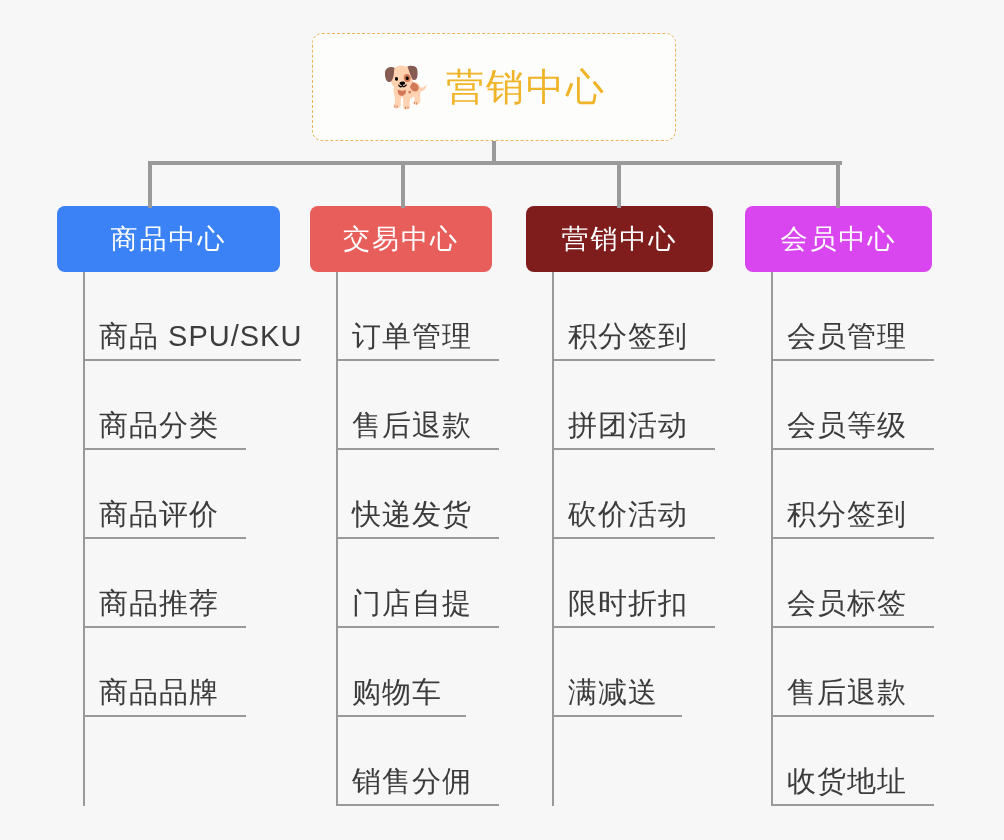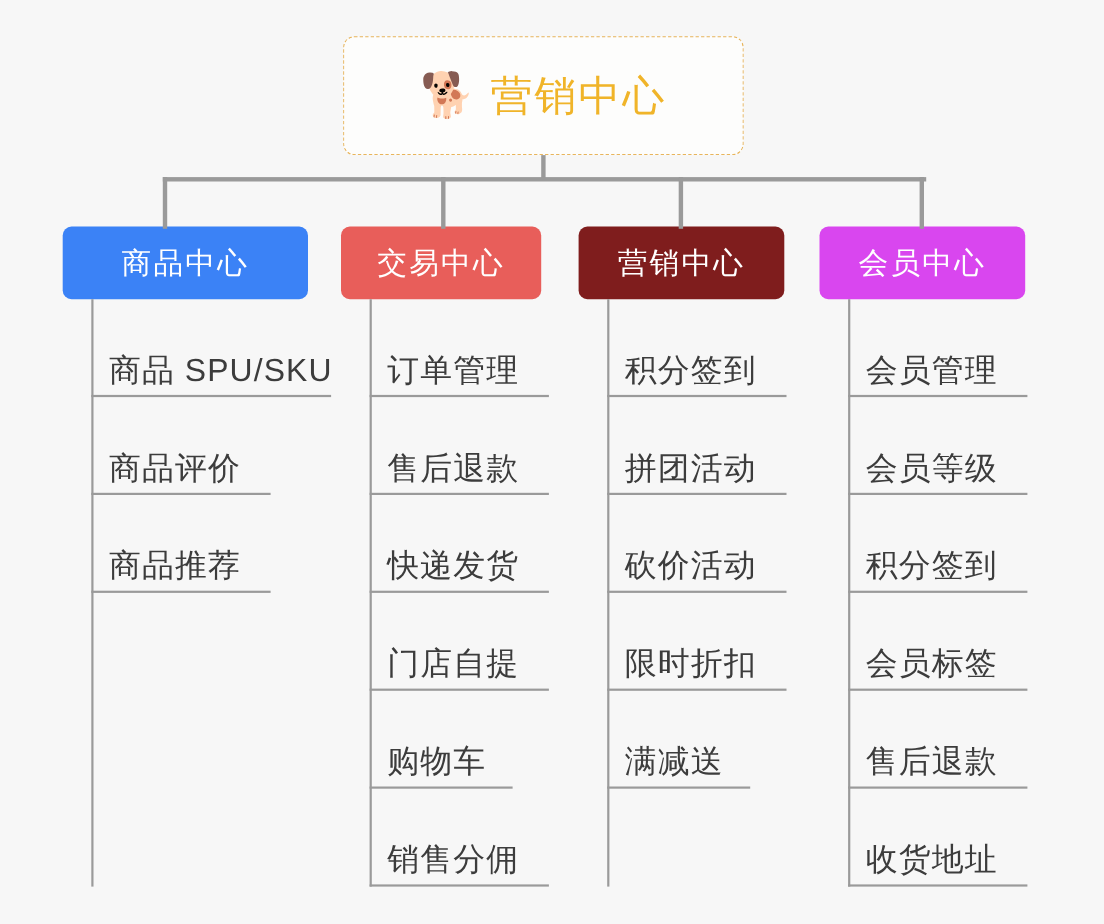--- a/index.html
+++ b/index.html
@@ -145,25 +145,33 @@
         <div class="branch-header" style="background: #3b82f6; width: 223px;">
           <span>商品中心</span>
         </div>
         <div class="branch-trunk" style="height: 534px;"></div>
         <ul class="leaf-list">
           <li class="leaf-item">
             <span class="leaf-label">商品 SPU/SKU</span>
             <div class="leaf-underline" style="width: 218px;"></div>
           </li>
           <li class="leaf-item">
+            <span class="leaf-label">商品分类</span>
+            <div class="leaf-underline" style="width: 163px;"></div>
+          </li>
+          <li class="leaf-item">
             <span class="leaf-label">商品评价</span>
             <div class="leaf-underline" style="width: 163px;"></div>
           </li>
           <li class="leaf-item">
             <span class="leaf-label">商品推荐</span>
+            <div class="leaf-underline" style="width: 163px;"></div>
+          </li>
+          <li class="leaf-item">
+            <span class="leaf-label">商品品牌</span>
             <div class="leaf-underline" style="width: 163px;"></div>
           </li>
         </ul>
       </div>
       <div class="branch" style="left: 310px; width: 182px;">
         <div class="branch-header" style="background: rgb(232, 94, 90); width: 182px;">
           <span>交易中心</span>
         </div>
         <div class="branch-trunk" style="height: 534px;"></div>
         <ul class="leaf-list">

